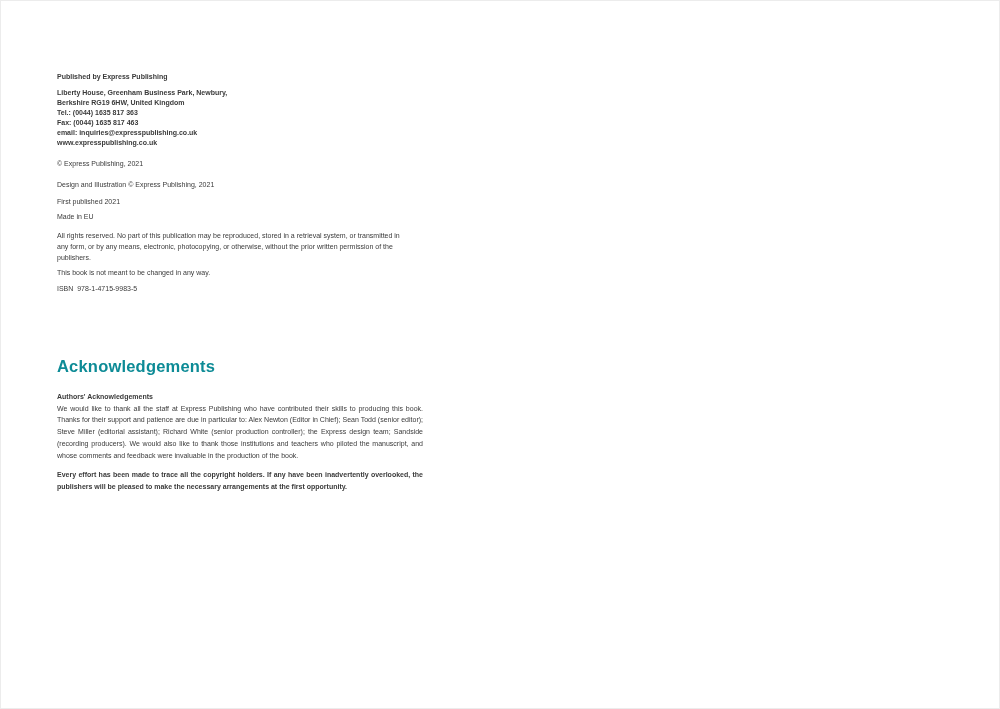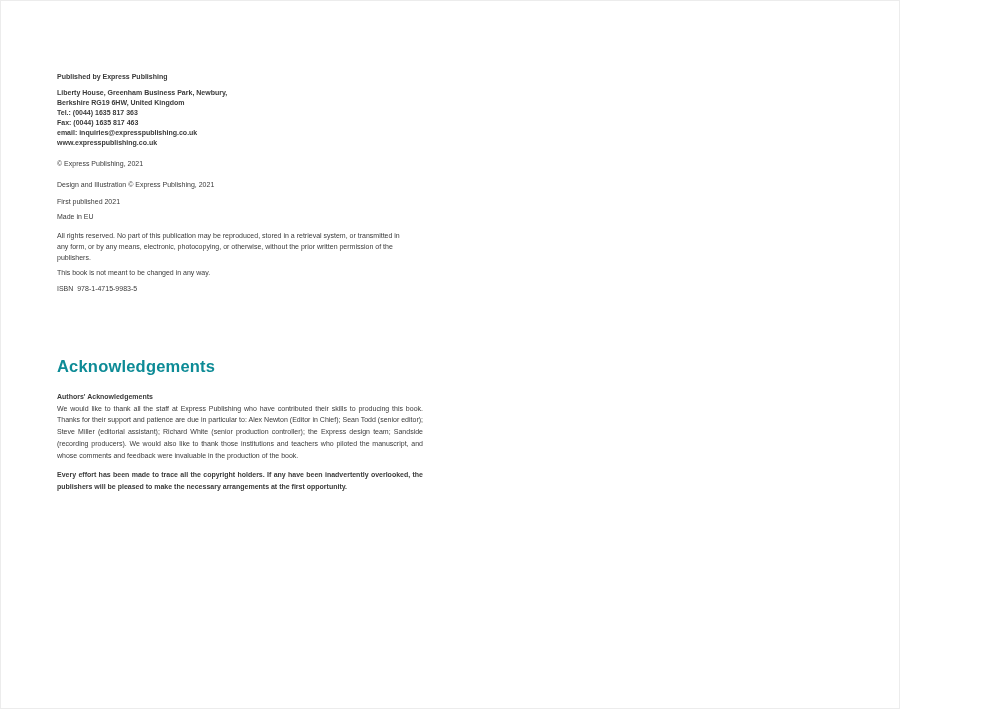--- a/index.html
+++ b/index.html
@@ -2,21 +2,21 @@
 <html><head>
 <meta charset="utf-8">
 <style>
   html, body {
     margin: 0;
     padding: 0;
     background: #ffffff;
   }
   .page {
     position: relative;
-    width: 900px;
+    width: 1000px;
     height: 709px;
     background: #ffffff;
     box-shadow: inset 0 0 0 1px #ececec;
     font-family: "Liberation Sans", "DejaVu Sans", sans-serif;
     color: #3a3a3a;
     overflow: hidden;
   }
   .content {
     position: absolute;
     left: 57px;

